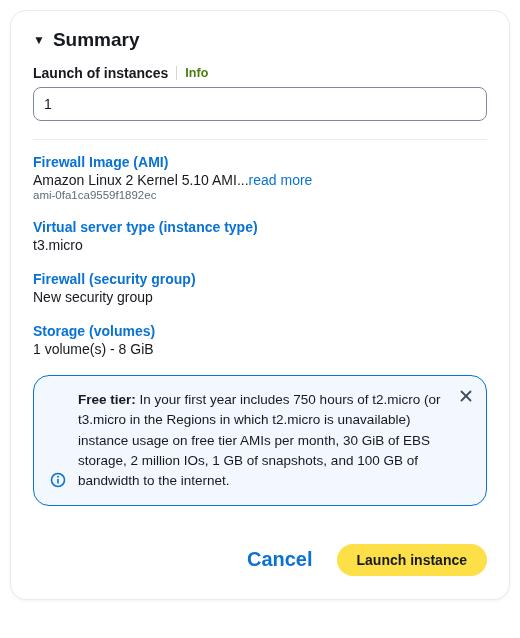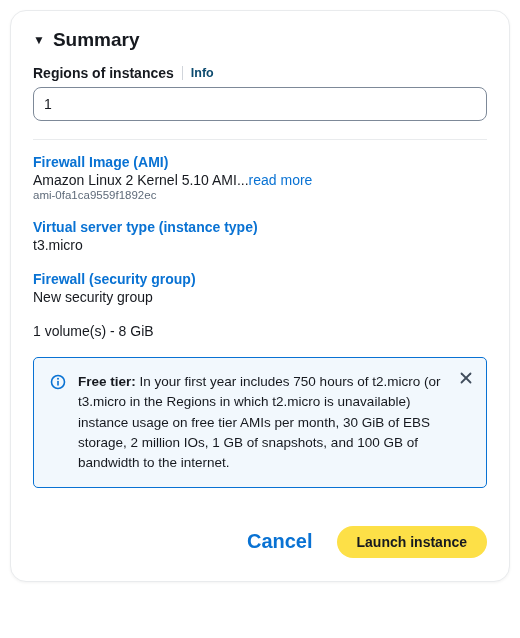--- a/index.html
+++ b/index.html
@@ -46,21 +46,21 @@
   .field-label {
     font-size: 14px;
     font-weight: 700;
   }
   .vbar {
     width: 1px;
     height: 14px;
     background: #d1d5db;
   }
   .info-link {
-    color: #0c4a6e;
+    color: #4d7c0f;
     font-size: 12.5px;
     font-weight: 700;
     text-decoration: none;
   }
   .num-input {
     width: 100%;
     padding: 8px 10px;
     font-size: 14px;
     border: 1px solid #7d8998;
     border-radius: 8px;
@@ -93,28 +93,29 @@
     text-decoration: none;
     font-weight: 400;
   }
   .ami-id {
     font-size: 11.5px;
     color: #5f6b7a;
     margin-top: 1px;
   }
   .infobox {
     border: 1px solid #0972d3;
-    border-radius: 5px;
+    border-radius: 16px;
     background: #f2f8fd;
     padding: 14px 16px;
     display: flex;
     gap: 12px;
     margin-top: 8px;
     margin-bottom: 18px;
     position: relative;
+    align-items: flex-end;
   }
   .infobox .icon {
     flex: 0 0 auto;
     color: #0972d3;
     margin-top: 2px;
   }
   .infobox .text {
     font-size: 13.5px;
     line-height: 1.5;
     flex: 1;
@@ -169,21 +170,21 @@
 
 <div class="card">
   <div class="card-inner">
 
     <div class="header">
       <span class="caret">▼</span>
       <h1>Summary</h1>
     </div>
 
     <div class="field-label-row">
-      <span class="field-label">Regions of instances</span>
+      <span class="field-label">Launch of instances</span>
       <span class="vbar"></span>
       <a href="#" class="info-link">Info</a>
     </div>
     <input class="num-input" type="text" value="1" style="">
 
     <hr class="divider">
 
     <div class="section">
       <div class="section-title"><a href="#">Firewall Image (AMI)</a></div>
       <div class="section-value">
@@ -196,20 +197,21 @@
       <div class="section-title"><a href="#">Virtual server type (instance type)</a></div>
       <div class="section-value">t3.micro</div>
     </div>
 
     <div class="section">
       <div class="section-title"><a href="#">Firewall (security group)</a></div>
       <div class="section-value">New security group</div>
     </div>
 
     <div class="section">
+      <div class="section-title"><a href="#">Storage (volumes)</a></div>
       <div class="section-value">1 volume(s) - 8 GiB</div>
     </div>
 
     <div class="infobox">
       <span class="icon">
         <svg width="16" height="16" viewBox="0 0 16 16" fill="none">
           <circle cx="8" cy="8" r="6.5" stroke="#0972d3" stroke-width="1.6"></circle>
           <circle cx="8" cy="4.8" r="1" fill="#0972d3"></circle>
           <rect x="7.2" y="6.8" width="1.6" height="5" rx="0.8" fill="#0972d3"></rect>
         </svg>

